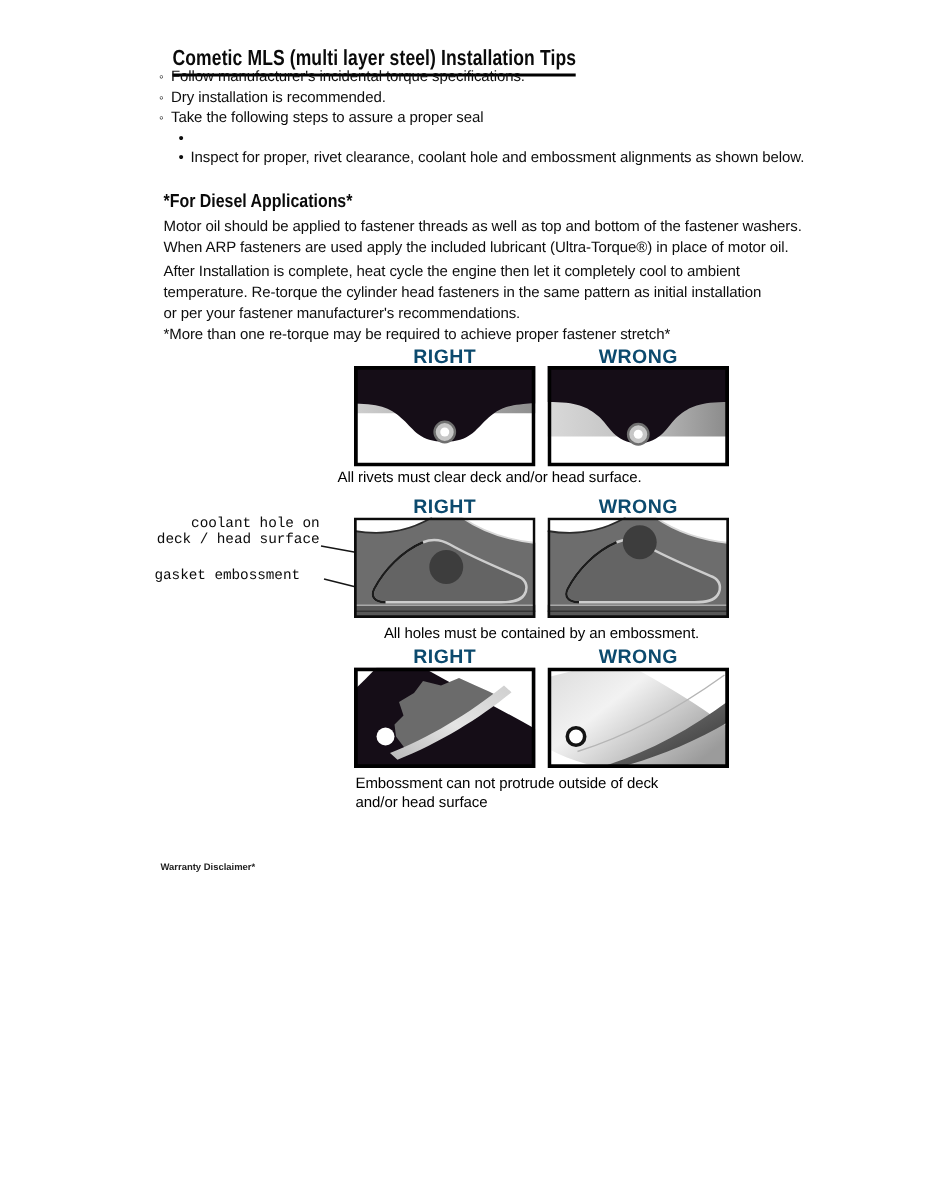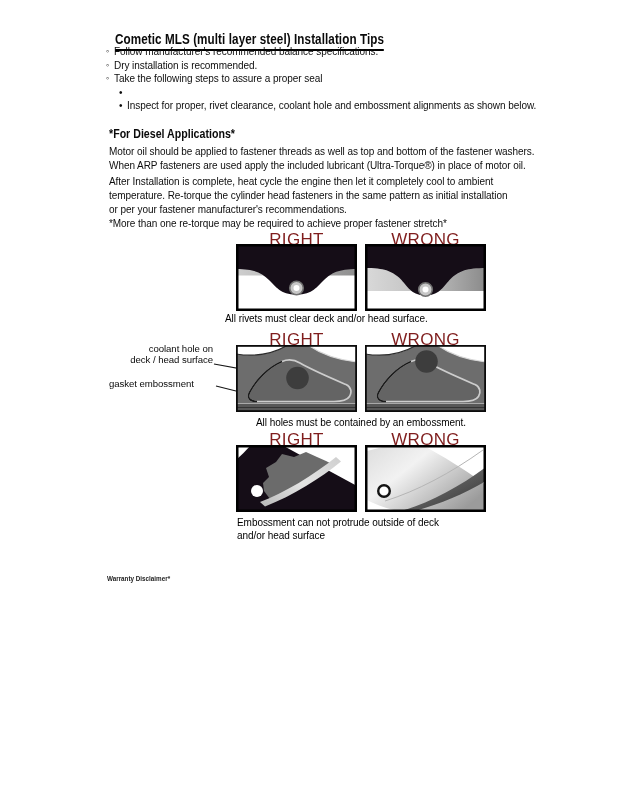--- a/index.html
+++ b/index.html
@@ -25,44 +25,44 @@
   .diesel-h{
     left:109px;top:117px;font-size:12.5px;font-weight:700;
     transform:scaleX(.85);transform-origin:left top;white-space:nowrap;color:#0a0a0a;
   }
   .bodyp{left:109px;width:480px;font-size:10px;letter-spacing:-.06px;line-height:14px;}
   .p1{top:135px;}
   .p2{top:165px;}
   .note{top:207px;}
 
   .dlabel{
-    width:121px;text-align:center;font-size:17px;font-weight:400;letter-spacing:.3px;color:#7f1d1d;
+    width:121px;text-align:center;font-size:13px;font-weight:700;letter-spacing:.3px;color:#0c4a6e;
   }
   .fig{width:121px;height:67px;}
   .fig svg{display:block;}
   .caption{font-size:10px;letter-spacing:-.05px;color:#000;}
-  .callout{width:123px;text-align:right;font-size:9.6px;line-height:10.6px;letter-spacing:-.05px;color:#0a0a0a;}
+  .callout{width:123px;text-align:right;font-size:9.6px;line-height:10.6px;letter-spacing:-.05px;color:#0a0a0a;font-family:Liberation Mono, monospace;}
 
   .disc{left:107px;width:462px;color:#222;}
   .disc-h{top:575px;font-size:6.3px;font-weight:700;}
   .disc-p{font-size:5.8px;letter-spacing:-.14px;line-height:7.35px;}
 
   .partno{left:389px;top:761px;font-size:13.5px;color:#3a3534;letter-spacing:.2px;margin-left:41px;}
 </style>
 </head>
 <body>
 
 <div class="page">
 
   <h1 class="abs title">Cometic MLS (multi layer steel) Installation Tips</h1>
 
   <div class="abs tips">
     <div class="b-row">
       <span class="mk1">◦</span>
-      <span>Follow manufacturer's recommended balance specifications.</span>
+      <span>Follow manufacturer's incidental torque specifications.</span>
     </div>
     <div class="b-row">
       <span class="mk1">◦</span>
       <span>Dry installation is recommended.</span>
     </div>
     <div class="b-row">
       <span class="mk1">◦</span>
       <span>Take the following steps to assure a proper seal</span>
     </div>
     <div class="b-sub">

